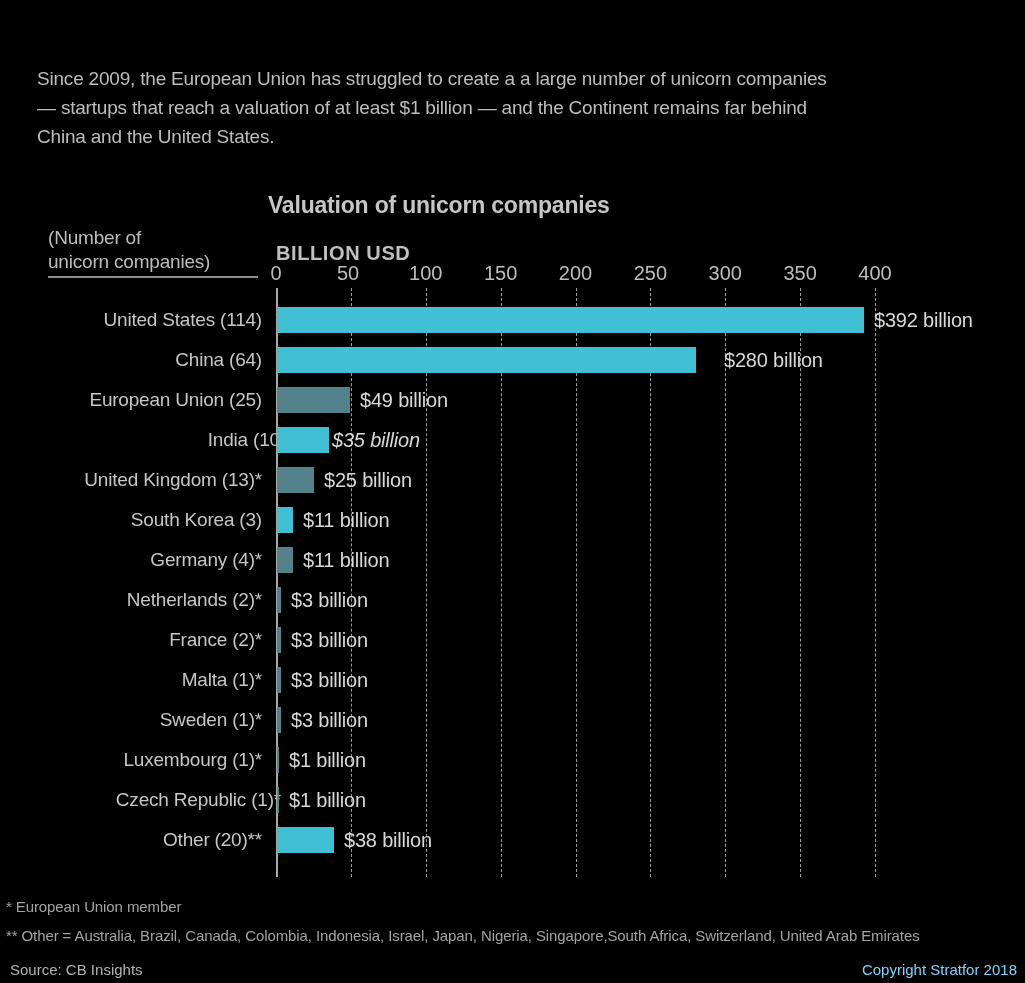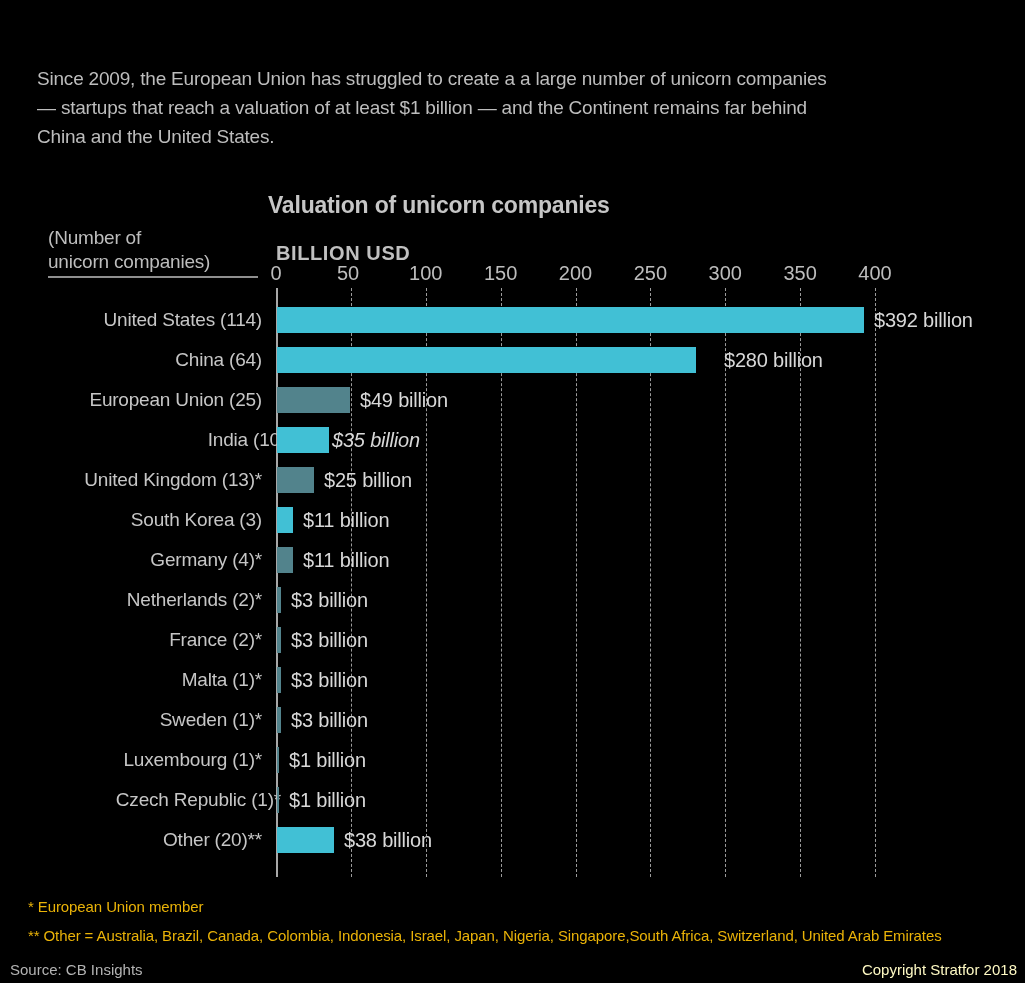--- a/index.html
+++ b/index.html
@@ -17,23 +17,23 @@
     position:absolute;left:48px;top:226px;width:210px;font-size:19px;line-height:24px;
     color:#bdbdbd;padding-bottom:2px;border-bottom:2px solid #8f8f8f;letter-spacing:-0.2px;
   }
   .axis-title{position:absolute;left:276px;top:242px;font-size:20px;font-weight:bold;color:#c0c0c0;letter-spacing:0.6px;}
   .tick-label{position:absolute;top:262px;width:60px;margin-left:-30px;text-align:center;font-size:20px;color:#bdbdbd;}
   .grid-line{position:absolute;top:288px;height:589px;width:0;border-left:1px dashed #9b9b9b;}
   .grid-line.zero{border-left:2px solid #a8a8a8;}
   .bar-label{position:absolute;left:0;width:262px;text-align:right;font-size:19px;line-height:26px;color:#c6c6c6;letter-spacing:-0.2px;}
   .bar{position:absolute;height:26px;}
   .bar-value{position:absolute;font-size:20px;line-height:26px;color:#d8d8d8;letter-spacing:-0.2px;white-space:nowrap;}
-  .footnote{position:absolute;left:28px;font-size:15px;color:#eab308;letter-spacing:-0.1px;}
+  .footnote{position:absolute;left:6px;font-size:15px;color:#a3a3a3;letter-spacing:-0.1px;}
   .footer-source{position:absolute;left:10px;top:961px;font-size:15px;color:#b3b3b3;}
-  .footer-copyright{position:absolute;right:8px;top:961px;font-size:15px;color:#fef9c3;text-align:right;}
+  .footer-copyright{position:absolute;right:8px;top:961px;font-size:15px;color:#7dd3fc;text-align:right;}
 </style>
 </head>
 <body>
 
 <div class="page">
 
   <div class="subtitle">
     <div>Since 2009, the European Union has struggled to create a a large number of unicorn companies</div>
     <div>— startups that reach a valuation of at least $1 billion — and the Continent remains far behind</div>
     <div>China and the United States.</div>

